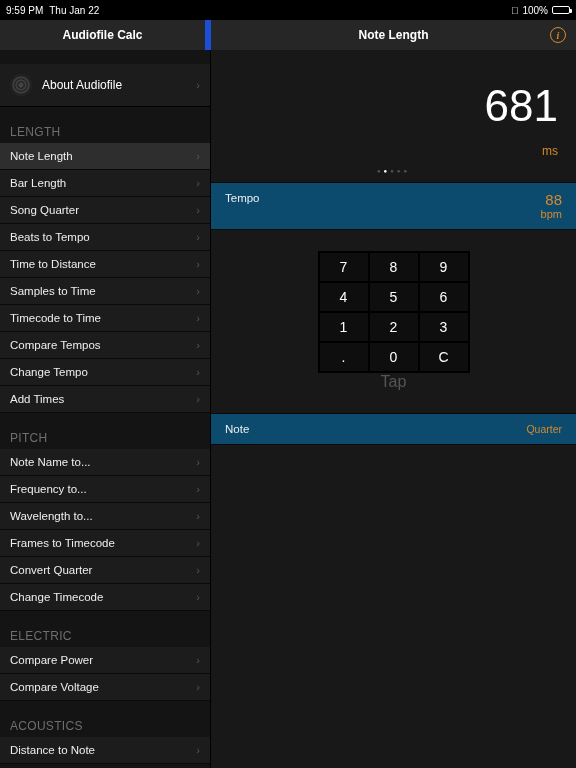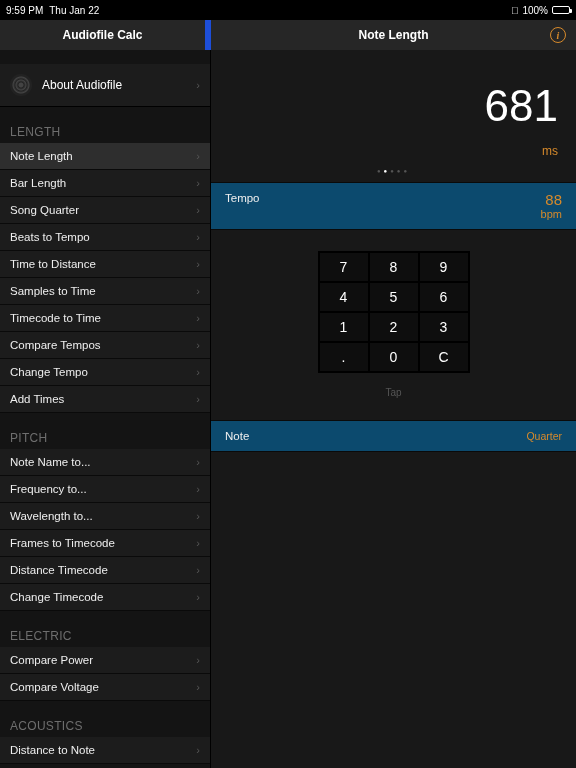--- a/index.html
+++ b/index.html
@@ -178,23 +178,22 @@
   .key {
     background:#0e0e0e;
     color:#fff;
     display:flex;
     align-items:center;
     justify-content:center;
     font-size:14px;
     font-weight:300;
   }
   .tap {
-    margin-top:14px;
     color:#555;
-    font-size:10px;
+    font-size:16px;
   }
   .gap { height:16px; }
 </style>
 </head>
 <body>
 
 <div class="status-bar">
   <div class="status-left">
     <span>9:59 PM</span>
     <span>Thu Jan 22</span>
@@ -276,21 +275,21 @@
     <div class="row">
         <span>Wavelength to...</span>
         <span class="chev">›</span>
       </div>
 
     <div class="row">
         <span>Frames to Timecode</span>
         <span class="chev">›</span>
       </div>
     <div class="row">
-        <span>Distance Timecode</span>
+        <span>Convert Quarter</span>
         <span class="chev">›</span>
       </div>
     <div class="row">
         <span>Change Timecode</span>
         <span class="chev">›</span>
       </div>
 
     <div class="section-header">ELECTRIC</div>
     <div class="row">
         <span>Compare Power</span>

